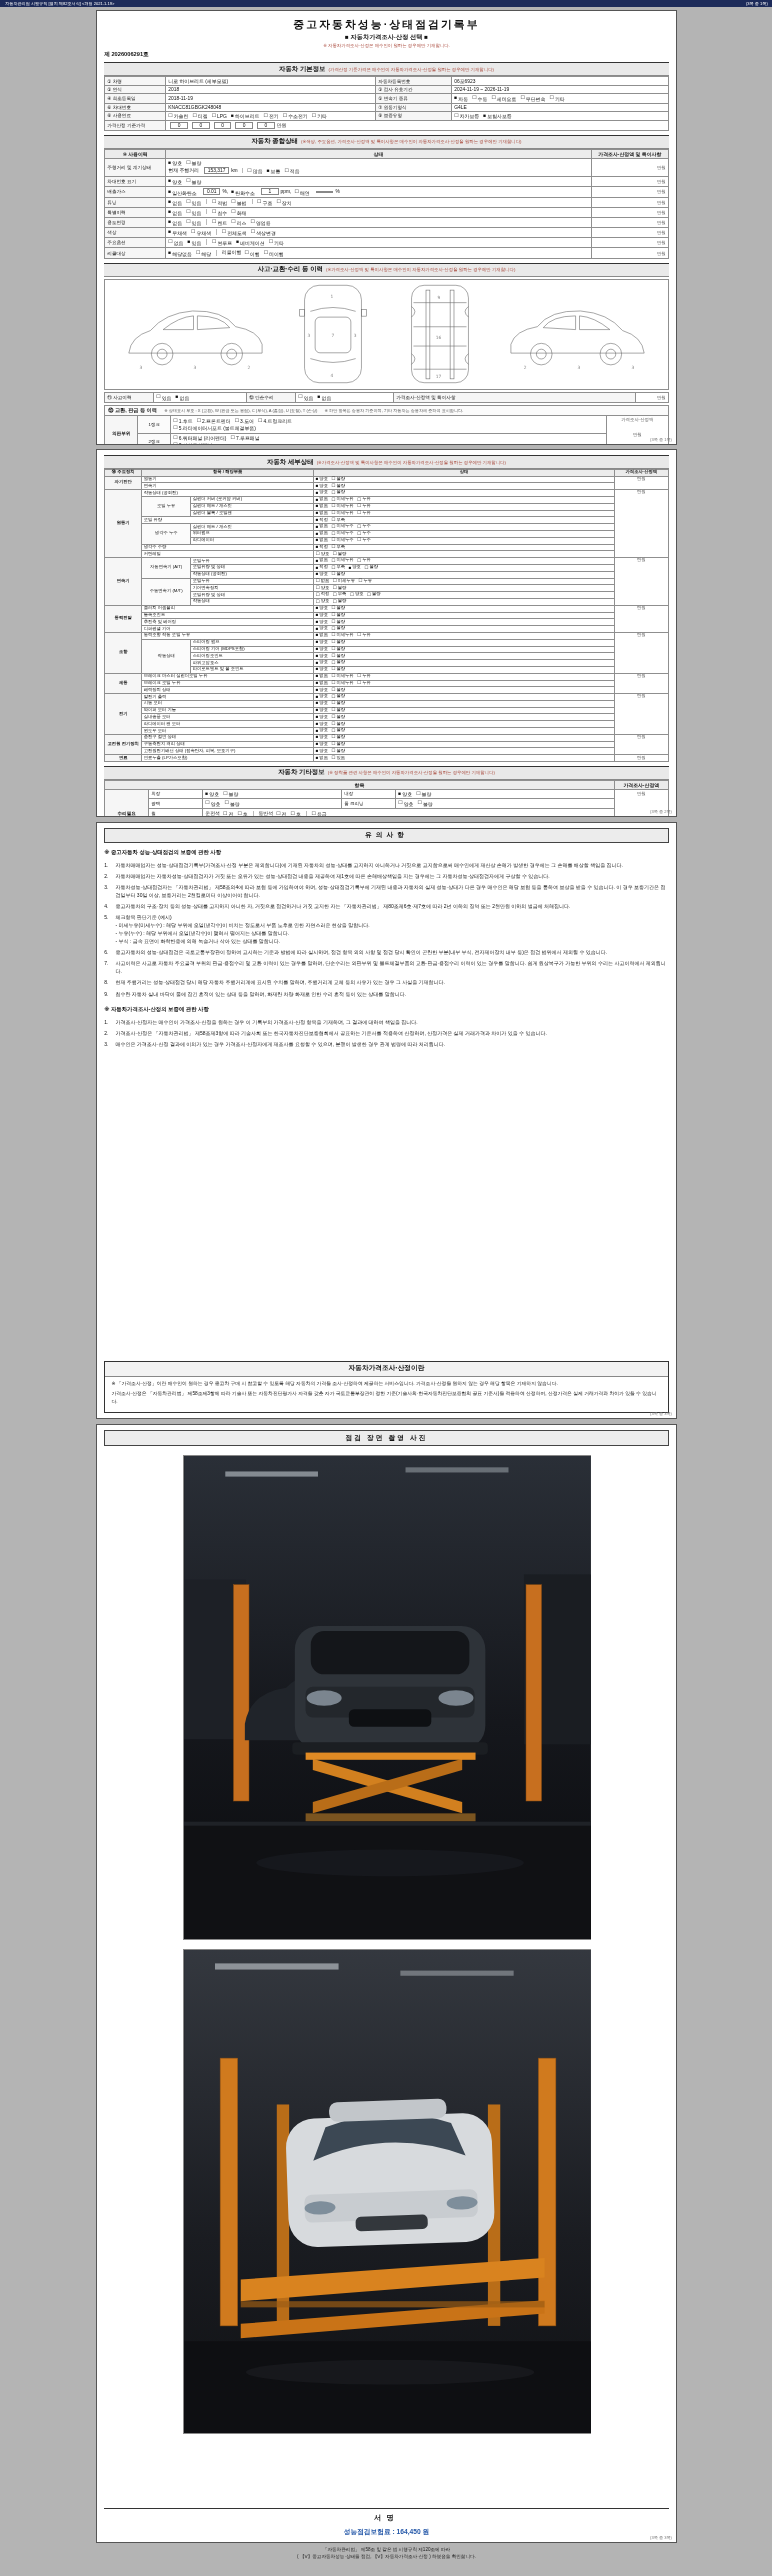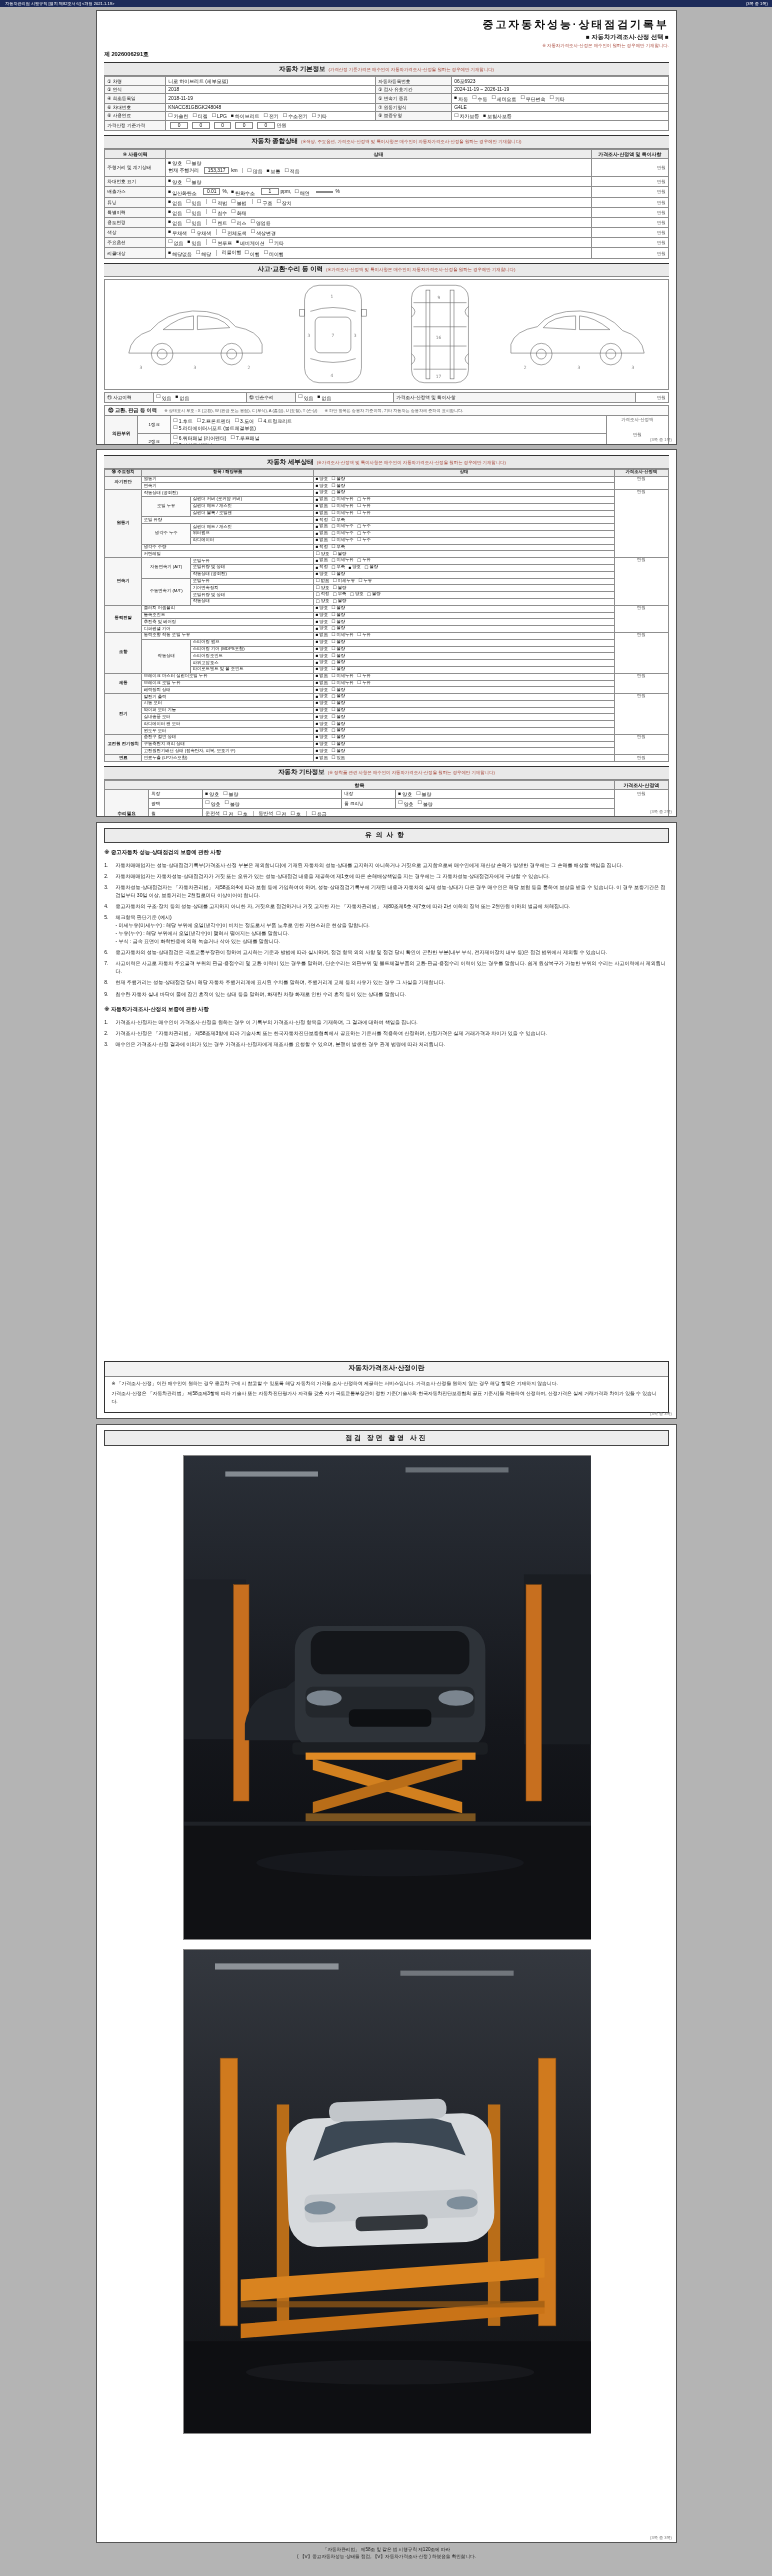--- a/index.html
+++ b/index.html
@@ -18,21 +18,21 @@
     width: 581px; margin: 0 auto; background: #fff;
     border: 0.5px solid #555; position: relative; overflow: hidden;
     padding: 5.2px 7.2px;
   }
   .page1 { margin-top: 3.1px;  height: 435px; }
   .page2 { margin-top: 4.1px;  height: 368px; }
   .page3 { margin-top: 5.2px; height: 597px; display: flex; flex-direction: column; }
   .page4 { margin-top: 5.2px; height: 1119px; display: flex; flex-direction: column; align-items: center; }
   .pgfoot { position: absolute; right: 4.1px; bottom: 2.1px; font-size: 4.1px; color: #777; }
 
-  .title-block { text-align: right; padding: 2.1px 0 1px; }
+  .title-block { text-align: center; padding: 2.1px 0 1px; }
   .doc-title { font-size: 10.8px; font-weight: bold; letter-spacing: 2.1px; }
   .doc-subtitle { font-size: 6.2px; font-weight: bold; margin-top: 1px; }
   .doc-note { font-size: 4.4px; color: #a8473a; margin-top: 1px; }
   .doc-no { text-align: left; font-size: 5.7px; font-weight: bold; margin: 1.5px 0 1px; }
 
   .sec {
     background: #e9e9e9; border-top: 1px solid #333; border-bottom: 0.5px solid #8a8a8a;
     text-align: center; padding: 1.5px 0; margin-top: 3.6px;
     display: flex; justify-content: center; align-items: baseline; gap: 3.1px;
   }
@@ -1338,20 +1338,27 @@
         <rect x="232" y="470" width="336" height="54" rx="14" fill="#c8ccd0"></rect>
         <ellipse cx="262" cy="496" rx="30" ry="13" fill="#7e8e9b"></ellipse>
         <ellipse cx="538" cy="496" rx="30" ry="13" fill="#7e8e9b"></ellipse>
         <rect x="330" y="516" width="140" height="28" rx="10" fill="#33373c"></rect>
       </g>
       <rect x="0" y="760" width="790" height="178" fill="#0e0f12"></rect>
       <ellipse cx="400" cy="820" rx="280" ry="24" fill="#17181c"></ellipse>
     </svg>
   </div>
 
+  <div class="sign-wrap">
+    <div class="sign-title">서명</div>
+    <div class="sign-line">
+      <span class="blue">성능점검보험료 :</span>
+      <span class="blue">164,450 원</span>
+    </div>
+  </div>
   <div class="pgfoot">(3쪽 중 3쪽)</div>
 </div>
 
 <div class="footer-confirm">
   <div>「자동차관리법」 제58조 및 같은 법 시행규칙 제120조에 따라</div>
   <div>( 【Ⅴ】중고자동차성능·상태를 점검, 【Ⅴ】자동차가격조사·산정 ) 하였음을 확인합니다.</div>
 </div>
 
 
 </body></html>

